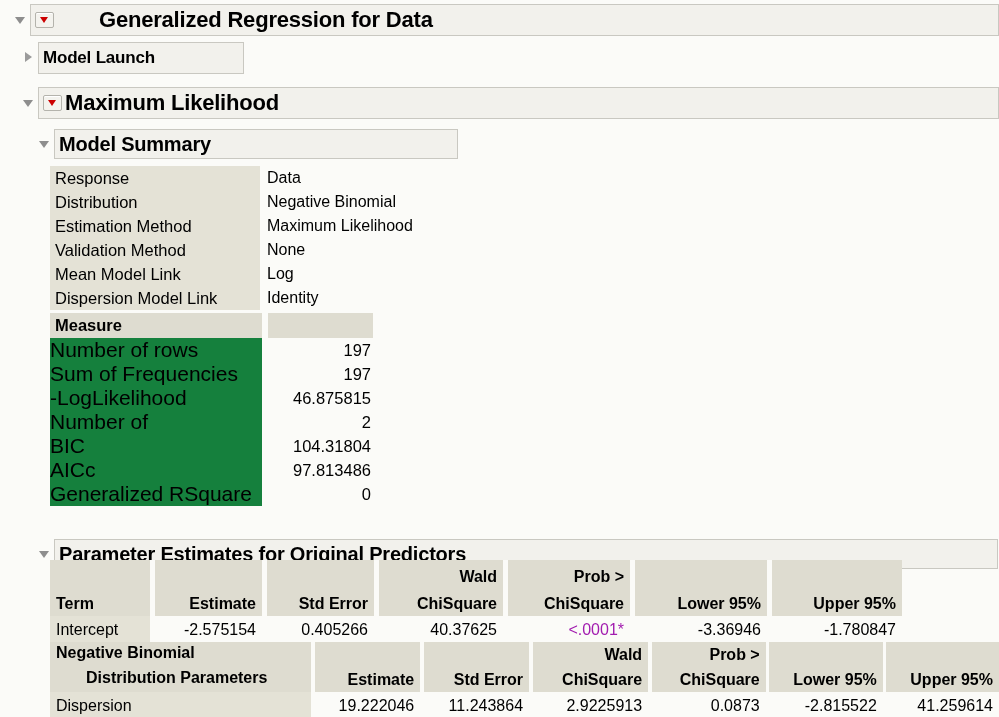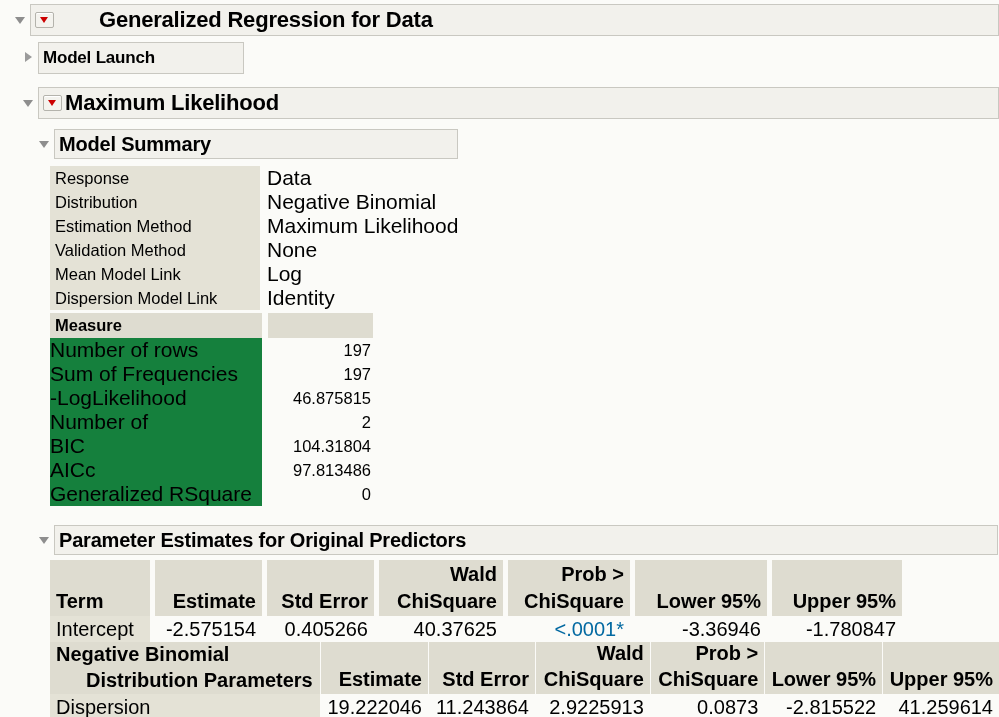--- a/index.html
+++ b/index.html
@@ -125,21 +125,21 @@
   #hdr-summary {
     left: 38px; top: 129px; width: 960px; height: 30px;
   }
   #hdr-summary .title-plate {
     height: 30px;
     width: 404px;
   }
   #hdr-summary .label { font-size: 20px; }
 
   #hdr-params {
-    left: 38px; top: 525px; width: 960px; height: 30px;
+    left: 38px; top: 539px; width: 960px; height: 30px;
   }
   #hdr-params .title-plate {
     height: 30px;
     width: 944px;
   }
   #hdr-params .label { font-size: 20px; }
 
   
   #summary-table {
     left: 50px; top: 166px;
@@ -151,21 +151,21 @@
     height: 24px;
     line-height: 24px;
     padding-left: 5px;
     box-sizing: border-box;
     font-size: 16.5px;
   }
   .kv-val {
     height: 24px;
     line-height: 24px;
     padding-left: 7px;
-    font-size: 21px;
+    font-size: 16px;
     white-space: nowrap;
   }
 
   
   #measure-table {
     left: 50px; top: 313px;
   }
   .m-head { display: flex; height: 25px; }
   .m-head .c1 {
     width: 212px;
@@ -196,21 +196,21 @@
     line-height: 24px;
     text-align: right;
     padding-right: 2px;
     box-sizing: border-box;
   }
 
   
   .pe-table {
     position: absolute;
     border-collapse: collapse;
-    font-size: 20px;
+    font-size: 16px;
   }
   .pe-table th, .pe-table td {
     padding: 0;
     margin: 0;
     border: 0;
     font-weight: normal;
     vertical-align: middle;
   }
   .pe-table th {
     background: #dedcd0;
@@ -224,21 +224,21 @@
     text-align: right;
     padding: 0 6px 0 6px;
     white-space: nowrap;
     height: 27px;
   }
   .pe-table td.term {
     background: #e4e2d6;
     text-align: left;
   }
   .pe-table .hsp { width: 5px; background: #fbfbf8; padding: 0; }
-  .sig { color: #0369a1; }
+  .sig { color: #a21caf; }
 
   #pe-main { left: 50px; top: 560px; }
   #pe-main th { height: 26px; }
   #pe-main th.r1 { height: 26px; vertical-align: bottom; padding-bottom: 1px; }
   #pe-main th.r2 { height: 26px; vertical-align: bottom; padding-bottom: 3px; }
 
   #pe-disp { left: 50px; top: 642px; }
   #pe-disp th { vertical-align: bottom; padding-bottom: 3px; }
   #pe-disp th.big { text-align: left; line-height: 22px; padding-bottom: 3px; }
 </style>

